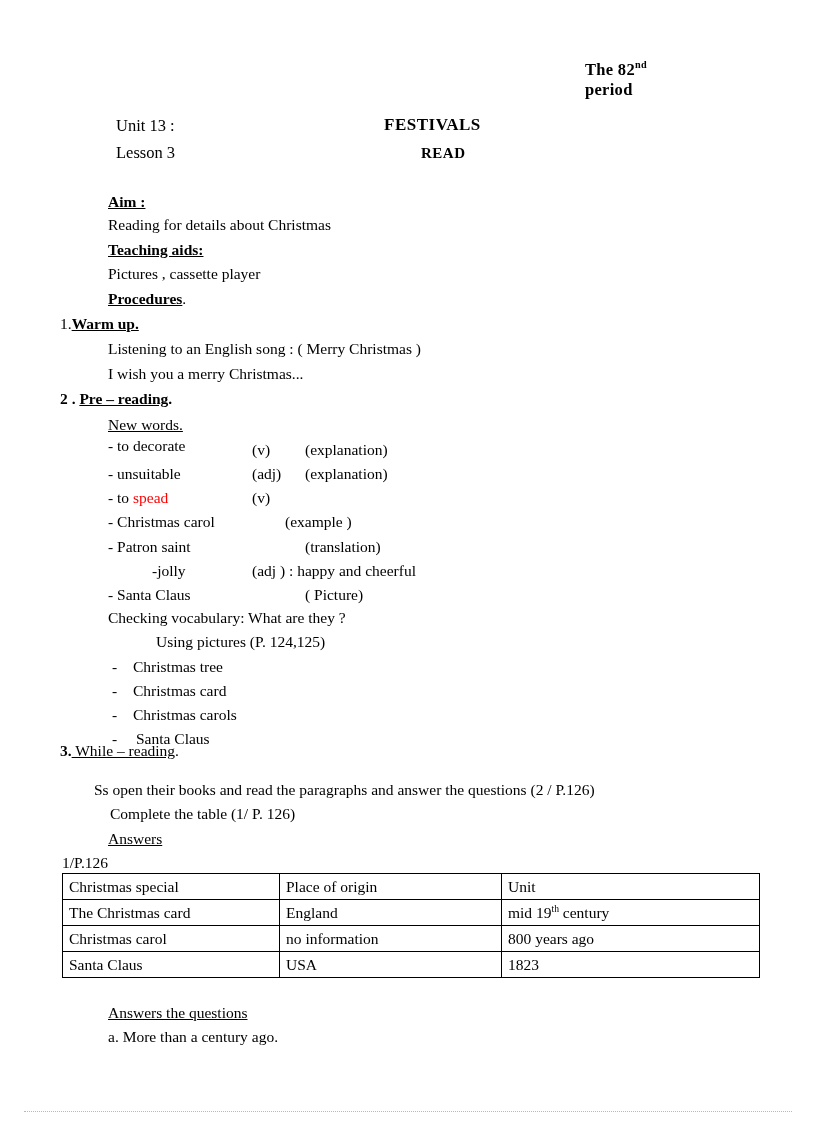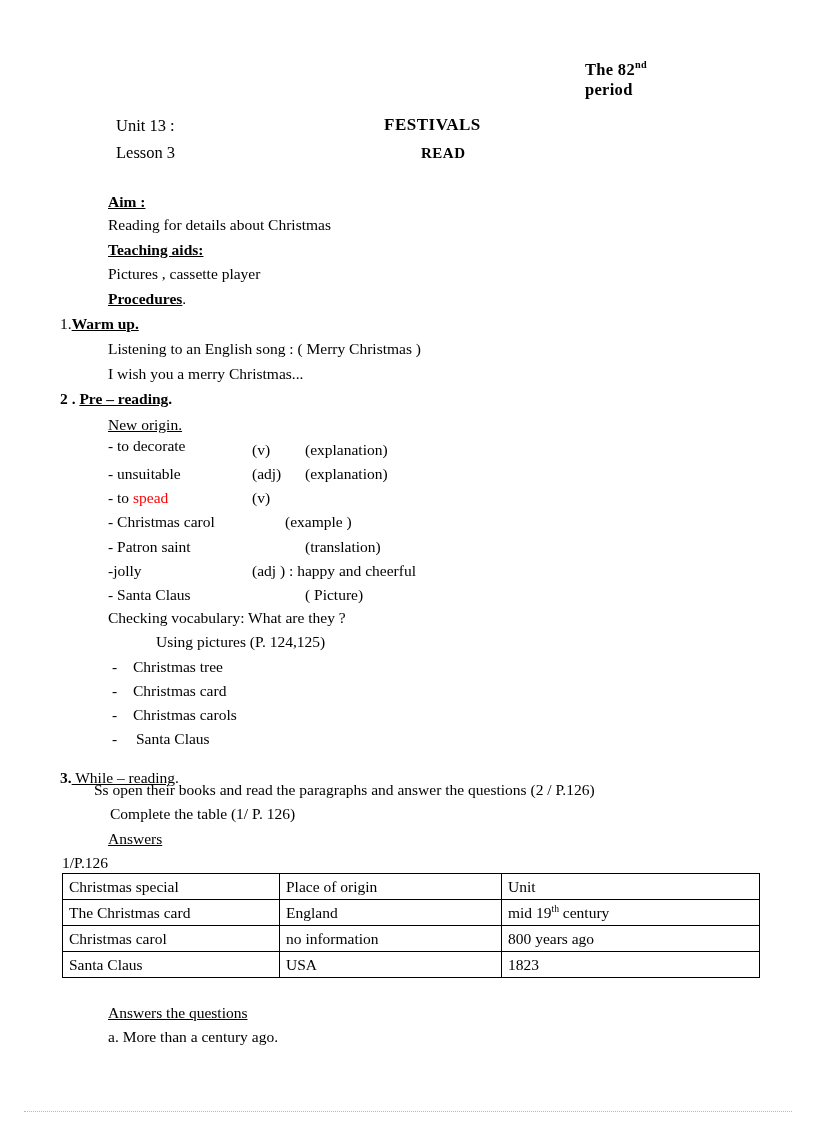--- a/index.html
+++ b/index.html
@@ -164,21 +164,21 @@
     <span>1.</span><span class="u b">Warm up.</span>
   </div>
   <div class="line ind1" style="top:341px;">Listening to an English song : ( Merry Christmas )</div>
   <div class="line ind1" style="top:366px;">I wish you a merry Christmas...</div>
 
   <div class="line ind0 b" style="top:391px;">
     <span>2 . </span><span class="u">Pre – reading</span><span>.</span>
   </div>
 
   <div class="line ind1" style="top:417px;">
-    <span class="u">New origin.</span>
+    <span class="u">New words.</span>
   </div>
 
   <div class="vocab-word" style="top:437px;">- to decorate</div>
   <div class="vocab-pos" style="left:252px; top:441px;">(v)</div>
   <div class="vocab-note" style="left:305px; top:441px;">(explanation)</div>
 
   <div class="vocab-word" style="top:465px;">- unsuitable</div>
   <div class="vocab-pos" style="left:252px; top:465px;">(adj)</div>
   <div class="vocab-note" style="left:305px; top:465px;">(explanation)</div>
 
@@ -186,42 +186,42 @@
     <span>- to </span><span class="red">spead</span>
   </div>
   <div class="vocab-pos" style="left:252px; top:489px;">(v)</div>
 
   <div class="vocab-word" style="top:513px;">- Christmas  carol</div>
   <div class="vocab-note" style="left:285px; top:513px;">(example )</div>
 
   <div class="vocab-word" style="top:538px;">- Patron saint</div>
   <div class="vocab-note" style="left:305px; top:538px;">(translation)</div>
 
-  <div class="vocab-word" style="top:562px;">-jolly</div>
+  <div class="vocab-word" style="top:562px;margin-left:44px;">-jolly</div>
   <div class="vocab-pos" style="left:252px; top:562px;">(adj ) : happy and cheerful</div>
 
   <div class="vocab-word" style="top:586px;">- Santa Claus</div>
   <div class="vocab-note" style="left:305px; top:586px;">( Picture)</div>
 
   <div class="line ind1" style="top:610px;">Checking vocabulary: What are they ?</div>
   <div class="line" style="left:156px; top:634px;">Using pictures  (P. 124,125)</div>
 
   <div class="line" style="left:112px; top:659px;">-</div>
   <div class="line" style="left:133px; top:659px;">Christmas tree</div>
 
   <div class="line" style="left:112px; top:683px;">-</div>
   <div class="line" style="left:133px; top:683px;">Christmas card</div>
 
   <div class="line" style="left:112px; top:707px;">-</div>
   <div class="line" style="left:133px; top:707px;">Christmas carols</div>
 
   <div class="line" style="left:112px; top:731px;">-</div>
   <div class="line" style="left:136px; top:731px;">Santa Claus</div>
 
-  <div class="line ind0" style="top:770px;">
+  <div class="line ind0" style="top:743px;">
     <span class="b">3.</span><span class="u"> While – reading</span><span>.</span>
   </div>
   <div class="line" style="left:94px; top:782px;">Ss open their books and read the paragraphs and answer the questions (2 / P.126)</div>
   <div class="line" style="left:110px; top:806px;">Complete the table  (1/ P. 126)</div>
   <div class="line" style="left:108px; top:831px;">
     <span class="u">Answers</span>
   </div>
   <div class="line" style="left:62px; top:855px;">1/P.126</div>
 
   <table class="tbl">

